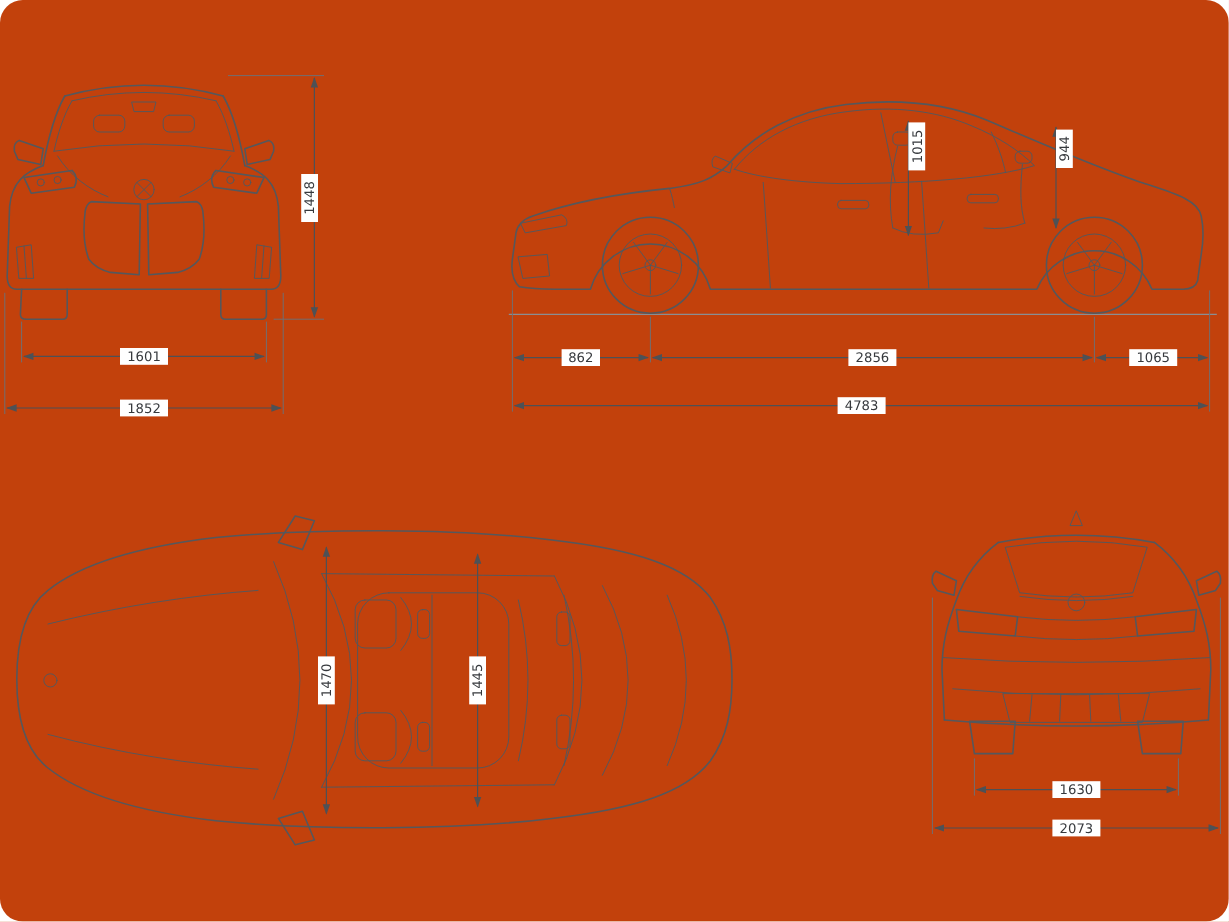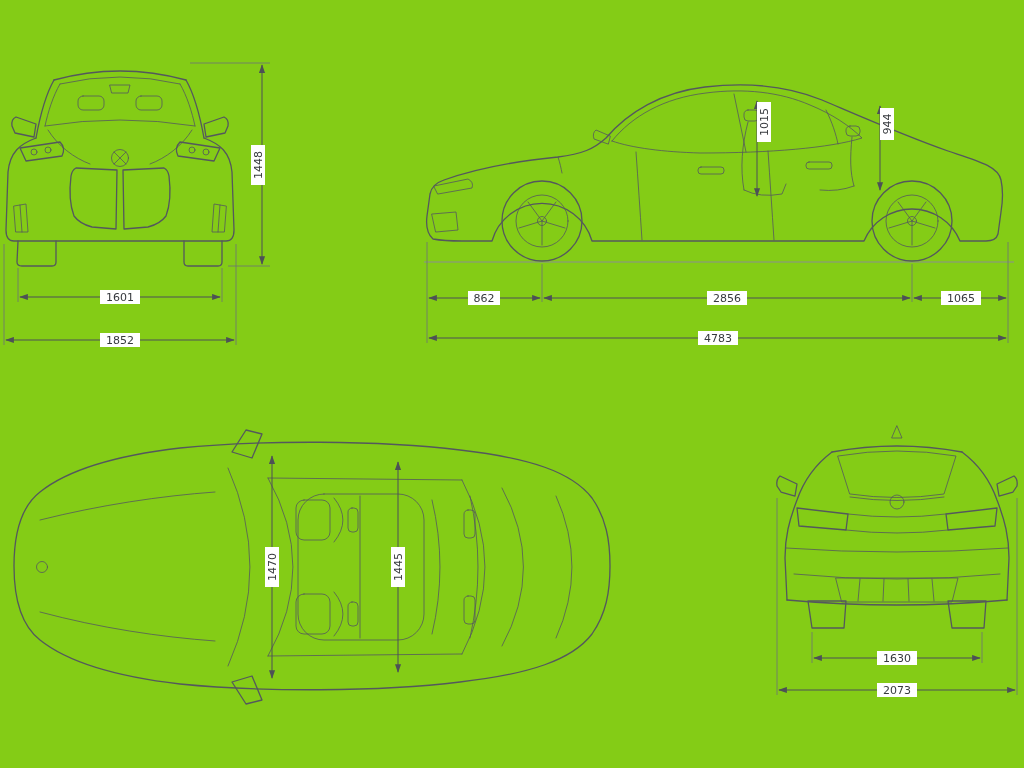--- a/index.html
+++ b/index.html
@@ -1,16 +1,16 @@
 <!DOCTYPE html>
 <html><head>
 <meta charset="utf-8">
 <style>
   html,body{margin:0;padding:0;background:#ffffff;}
-  #canvas-wrap{position:relative;width:1024px;height:768px;background:#84cc16;overflow:hidden;}
+  #canvas-wrap{position:relative;width:1024px;height:768px;background:#c2410c;overflow:hidden;border-radius:19px;}
   svg{display:block;}
   .car{fill:none;stroke:#54585d;stroke-width:1.3;stroke-linejoin:round;stroke-linecap:round;}
   .thin{fill:none;stroke:#54585d;stroke-width:0.8;stroke-linejoin:round;stroke-linecap:round;}
   .dim{fill:none;stroke:#4d5156;stroke-width:1;}
   .ext{fill:none;stroke:#6d7176;stroke-width:0.8;}
   .ground{fill:none;stroke:#8a8e93;stroke-width:1;}
   .lbl-bg{fill:#ffffff;}
   text.dimtext{font-family:"DejaVu Sans", sans-serif;font-size:11px;fill:#36393d;text-anchor:middle;}
 </style>
 </head>

